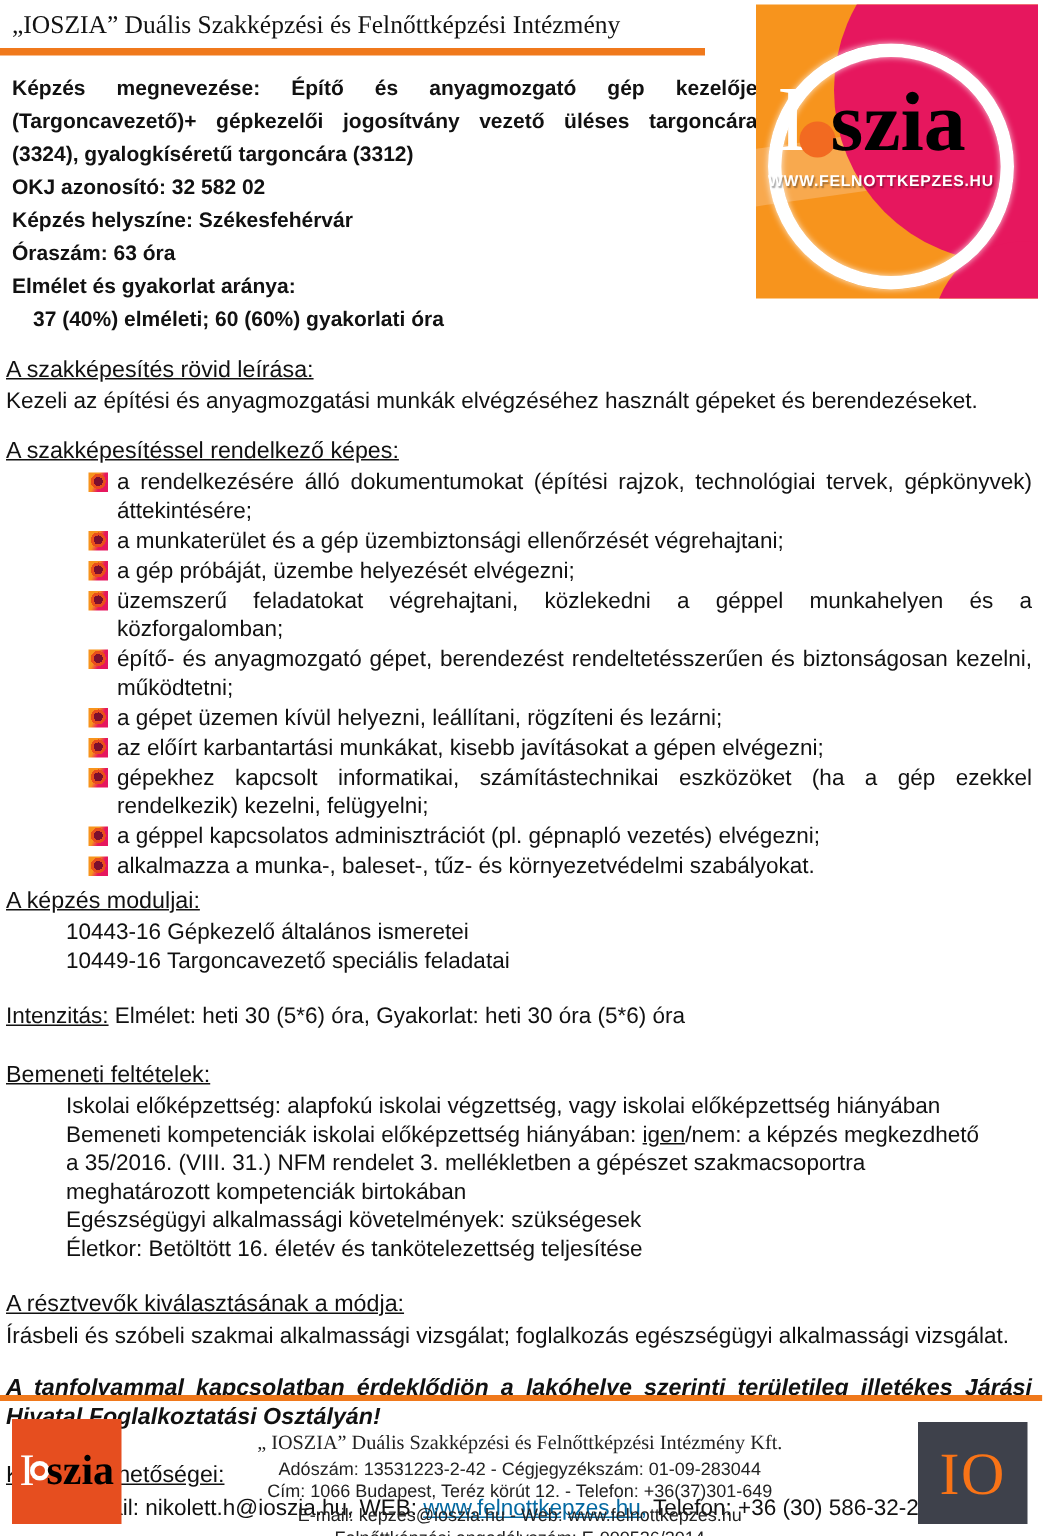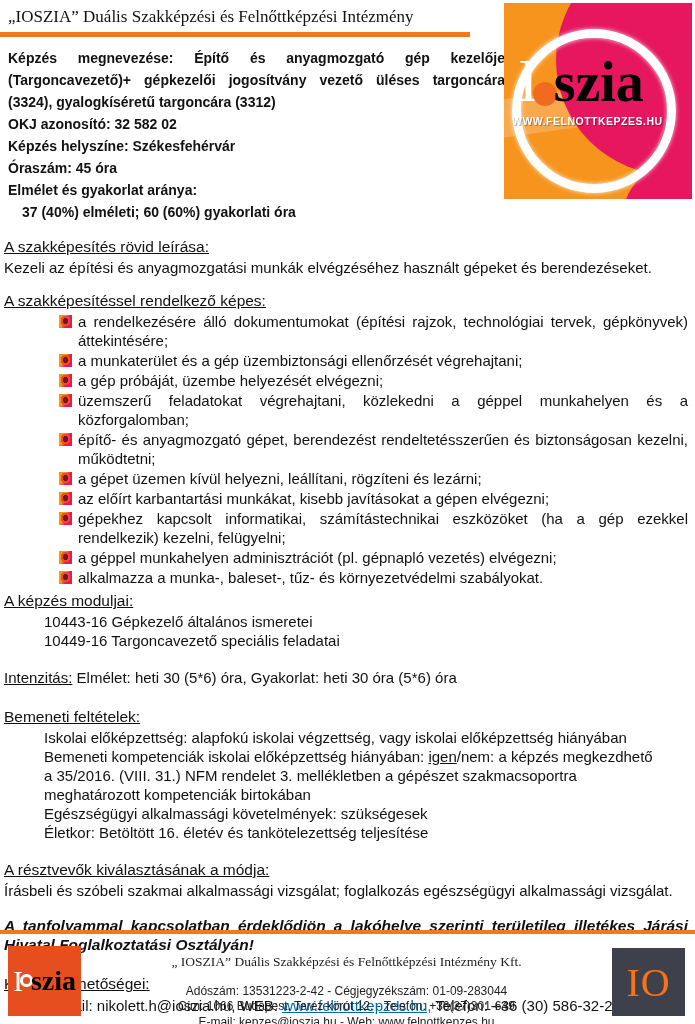--- a/index.html
+++ b/index.html
@@ -133,21 +133,21 @@
     box-shadow:inset 0 0 0 3px #ffffff, inset 0 0 0 8px #E64E1F;
   }
   .f-logo-left .fszia{font-size:28px;font-weight:bold;color:#000000;margin-left:-2px;}
   .f-center{
     flex:1;text-align:center;
     font-size:12px;line-height:15.5px;
     padding-top:8px;color:#222;
   }
   .f-center .f-title{
     font-family:"Liberation Serif","DejaVu Serif",serif;
-    font-size:13.5px;margin-bottom:14px;
+    font-size:13.5px;margin-bottom:2px;
   }
   .f-logo-right{
     width:73px;height:68px;background:#3E414B;
     margin-right:10px;margin-top:2px;flex:none;
     display:flex;align-items:center;justify-content:center;
     font-family:"Liberation Serif","DejaVu Serif",serif;
     font-size:40px;color:#f97316;letter-spacing:1px;
   }
 </style>
 </head>
@@ -166,41 +166,41 @@
     <div class="logo-text">
       <span class="li">I</span><span class="lo"></span><span class="lszia">szia</span>
     </div>
     <div class="logo-url">WWW.FELNOTTKEPZES.HU</div>
   </div>
 
   <div class="topblock">
     <div class="just">Képzés megnevezése: Építő és anyagmozgató gép kezelője (Targoncavezető)+ gépkezelői jogosítvány vezető üléses targoncára (3324), gyalogkíséretű targoncára (3312)</div>
     <div>OKJ azonosító: 32 582 02</div>
     <div>Képzés helyszíne: Székesfehérvár</div>
-    <div>Óraszám: 45 óra</div>
+    <div>Óraszám: 63 óra</div>
     <div>Elmélet és gyakorlat aránya:</div>
     <div class="ratio-value">37 (40%) elméleti; 60 (60%) gyakorlati óra</div>
   </div>
 
   <div class="content">
 
     <div class="sec-h">A szakképesítés rövid leírása:</div>
     <div class="body-line">Kezeli az építési és anyagmozgatási munkák elvégzéséhez használt gépeket és berendezéseket.</div>
 
     <div class="sec-h">A szakképesítéssel rendelkező képes:</div>
     <ul class="cap">
       <li><span class="bullet-icon"></span><span>a rendelkezésére álló dokumentumokat (építési rajzok, technológiai tervek, gépkönyvek) áttekintésére;</span></li>
       <li><span class="bullet-icon"></span><span>a munkaterület és a gép üzembiztonsági ellenőrzését végrehajtani;</span></li>
       <li><span class="bullet-icon"></span><span>a gép próbáját, üzembe helyezését elvégezni;</span></li>
       <li><span class="bullet-icon"></span><span>üzemszerű feladatokat végrehajtani, közlekedni a géppel munkahelyen és a közforgalomban;</span></li>
       <li><span class="bullet-icon"></span><span>építő- és anyagmozgató gépet, berendezést rendeltetésszerűen és biztonságosan kezelni, működtetni;</span></li>
       <li><span class="bullet-icon"></span><span>a gépet üzemen kívül helyezni, leállítani, rögzíteni és lezárni;</span></li>
       <li><span class="bullet-icon"></span><span>az előírt karbantartási munkákat, kisebb javításokat a gépen elvégezni;</span></li>
       <li><span class="bullet-icon"></span><span>gépekhez kapcsolt informatikai, számítástechnikai eszközöket (ha a gép ezekkel rendelkezik) kezelni, felügyelni;</span></li>
-      <li><span class="bullet-icon"></span><span>a géppel munkahelyen adminisztrációt (pl. gépnapló vezetés) elvégezni;</span></li>
+      <li><span class="bullet-icon"></span><span>a géppel kapcsolatos adminisztrációt (pl. gépnapló vezetés) elvégezni;</span></li>
       <li><span class="bullet-icon"></span><span>alkalmazza a munka-, baleset-, tűz- és környezetvédelmi szabályokat.</span></li>
     </ul>
 
     <div class="sec-h" style="margin-top:4px;">A képzés moduljai:</div>
     <div class="indent1">10443-16 Gépkezelő általános ismeretei</div>
     <div class="indent1">10449-16 Targoncavezető speciális feladatai</div>
 
     <div style="margin-top:18px;">
       <span class="inline-h">Intenzitás:</span><span> Elmélet: heti 30 (5*6) óra, Gyakorlat: heti 30 óra (5*6) óra</span>
     </div>

